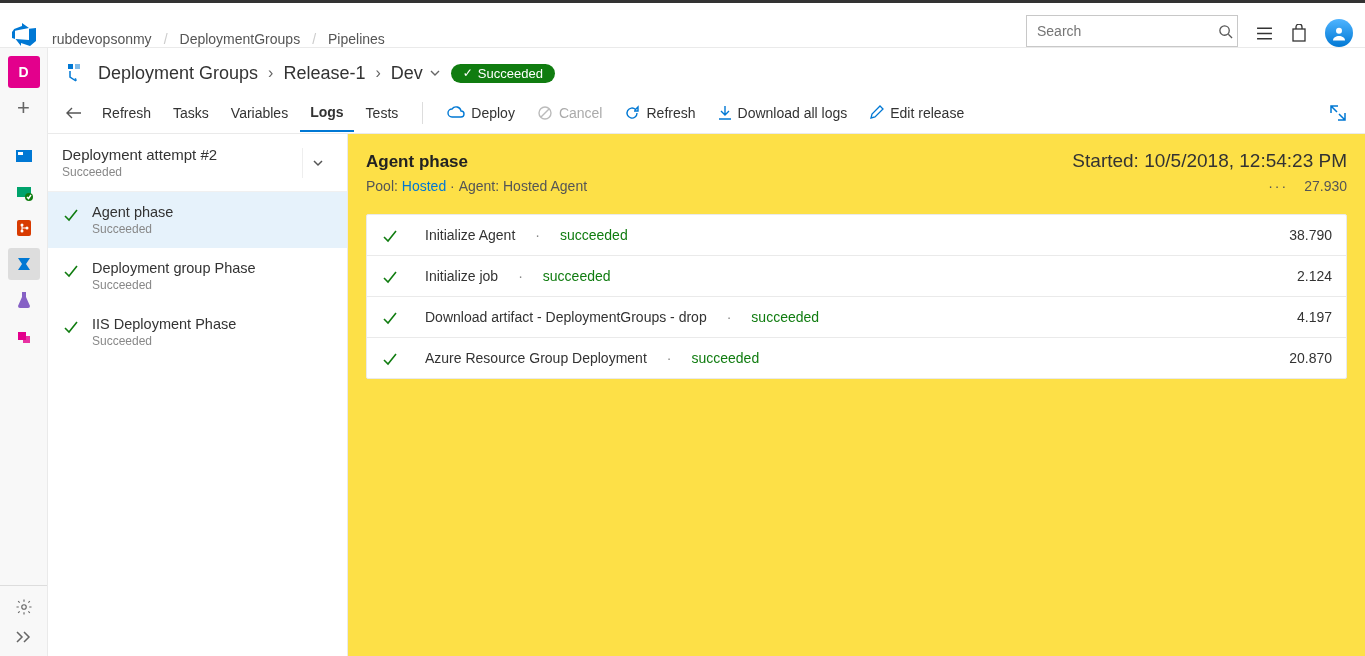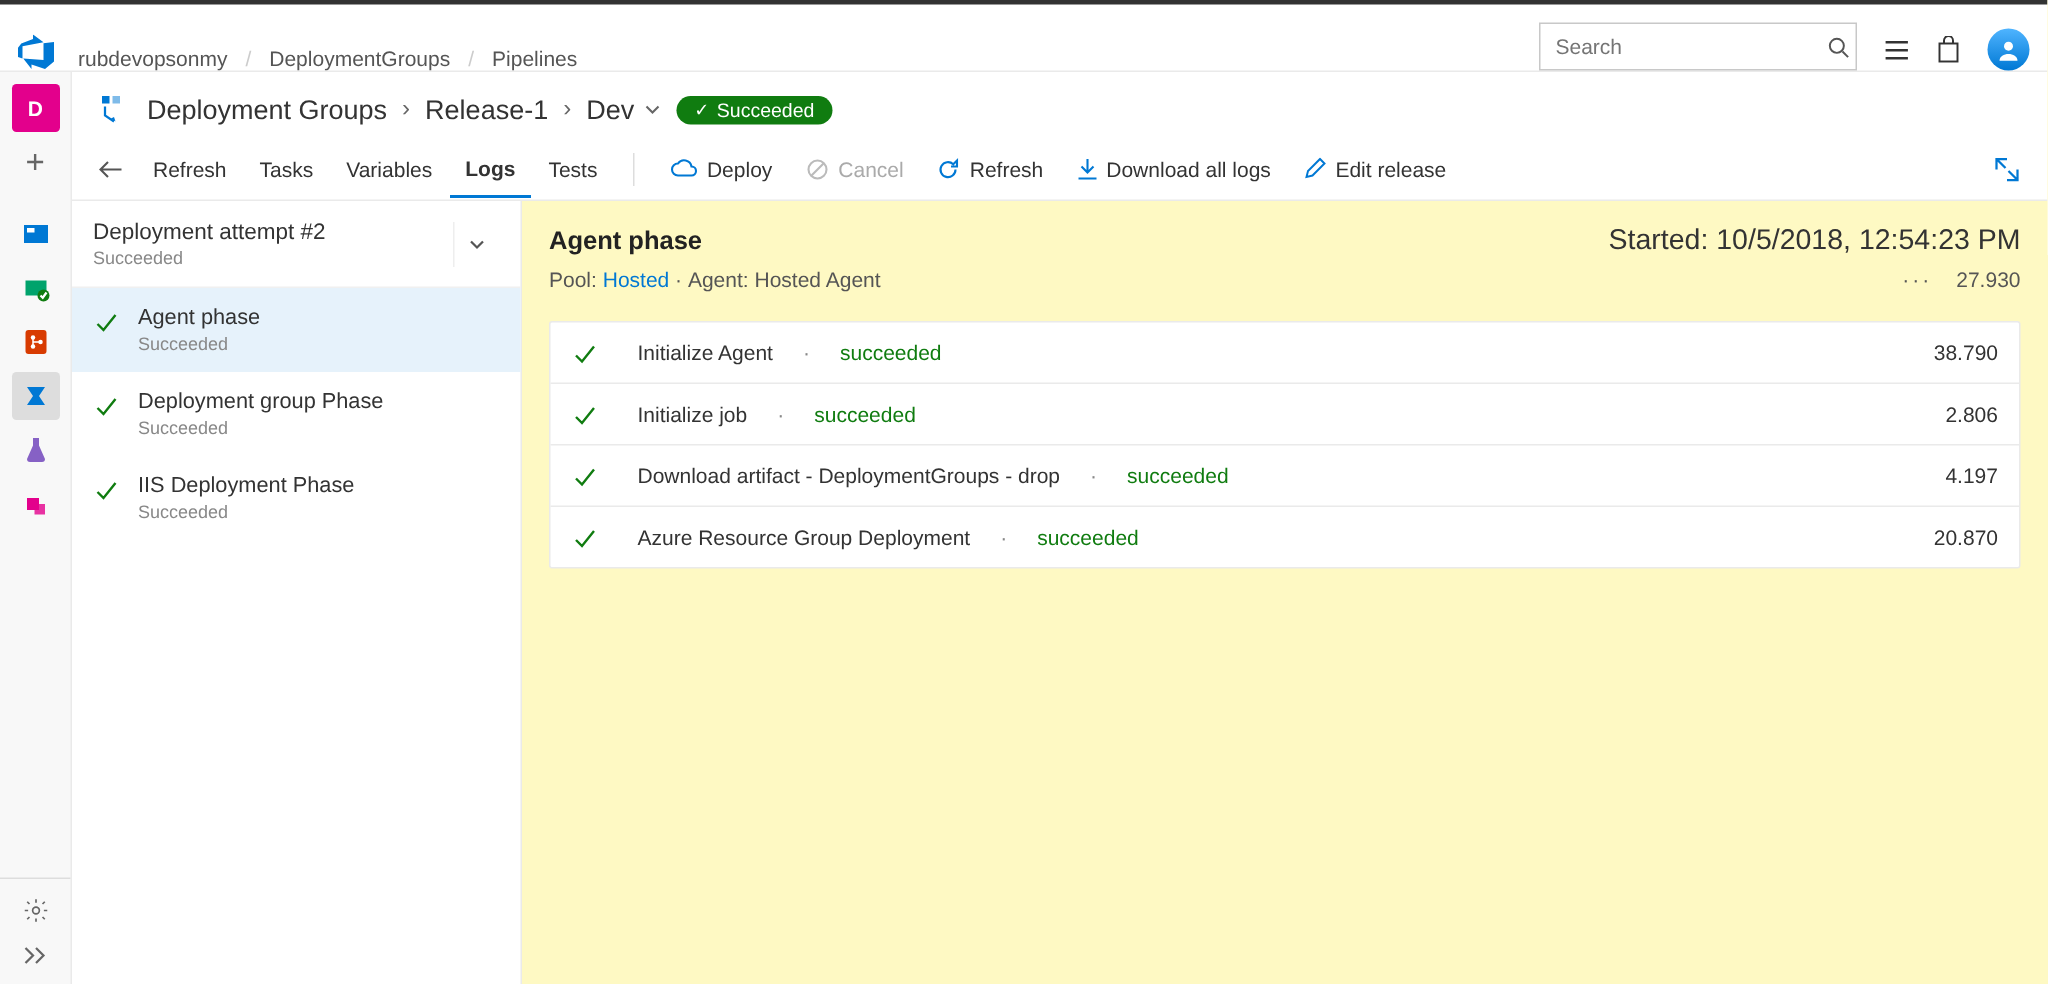--- a/index.html
+++ b/index.html
@@ -42,21 +42,21 @@
 .back-arrow { color: #555; margin-right: 8px; cursor: pointer; }
 .tab { padding: 10px 10px; color: #333; cursor: pointer; font-size: 14px; }
 .tab.active { font-weight: 600; border-bottom: 2px solid #0078d4; }
 .tab-divider { width: 1px; height: 22px; background: #ddd; margin: 0 12px; }
 .action-btn { display: flex; align-items: center; gap: 6px; padding: 0 10px; color: #333; cursor: pointer; font-size: 14px; }
 .action-btn.disabled { color: #aaa; cursor: default; }
 .action-icon { color: #0078d4; }
 .action-icon.gray { color: #aaa; }
 .expand-icon { margin-left: auto; color: #0078d4; cursor: pointer; font-size: 18px;}
 
-.body-row { flex: 1; display: flex; background: #fef9c3; }
+.body-row { flex: 1; display: flex; background: #fde047; }
 
 .phase-sidebar { width: 300px; background: #fff; border-right: 1px solid #eaeaea; }
 .attempt-header { display: flex; align-items: center; padding: 12px 14px; border-bottom: 1px solid #f0f0f0; }
 .attempt-header .txt { flex: 1; }
 .attempt-title { font-size: 15px; color: #333; }
 .attempt-sub { font-size: 12px; color: #888; margin-top: 2px; }
 .attempt-chev { color: #555; cursor: pointer; padding: 0 8px; border-left: 1px solid #eee; height: 30px; display: flex; align-items: center;}
 
 .phase-item { display: flex; padding: 12px 14px; cursor: pointer; gap: 12px; }
 .phase-item.selected { background: #e6f2fb; }
@@ -353,21 +353,21 @@
           </div>
           <div class="task-row">
             <span class="check-icon">
                 <svg width="18" height="18" viewBox="0 0 18 18">
                   <path d="M3 10l4 4L15 4" fill="none" stroke="#107c10" stroke-width="1.6"></path>
                 </svg>
               </span>
             <span class="task-name">Initialize job</span>
             <span class="task-dot">·</span>
             <span class="task-status">succeeded</span>
-            <span class="task-time">2.806</span>
+            <span class="task-time">2.124</span>
           </div>
           <div class="task-row">
             <span class="check-icon">
                 <svg width="18" height="18" viewBox="0 0 18 18">
                   <path d="M3 10l4 4L15 4" fill="none" stroke="#107c10" stroke-width="1.6"></path>
                 </svg>
               </span>
             <span class="task-name">Download artifact - DeploymentGroups - drop</span>
             <span class="task-dot">·</span>
             <span class="task-status">succeeded</span>

